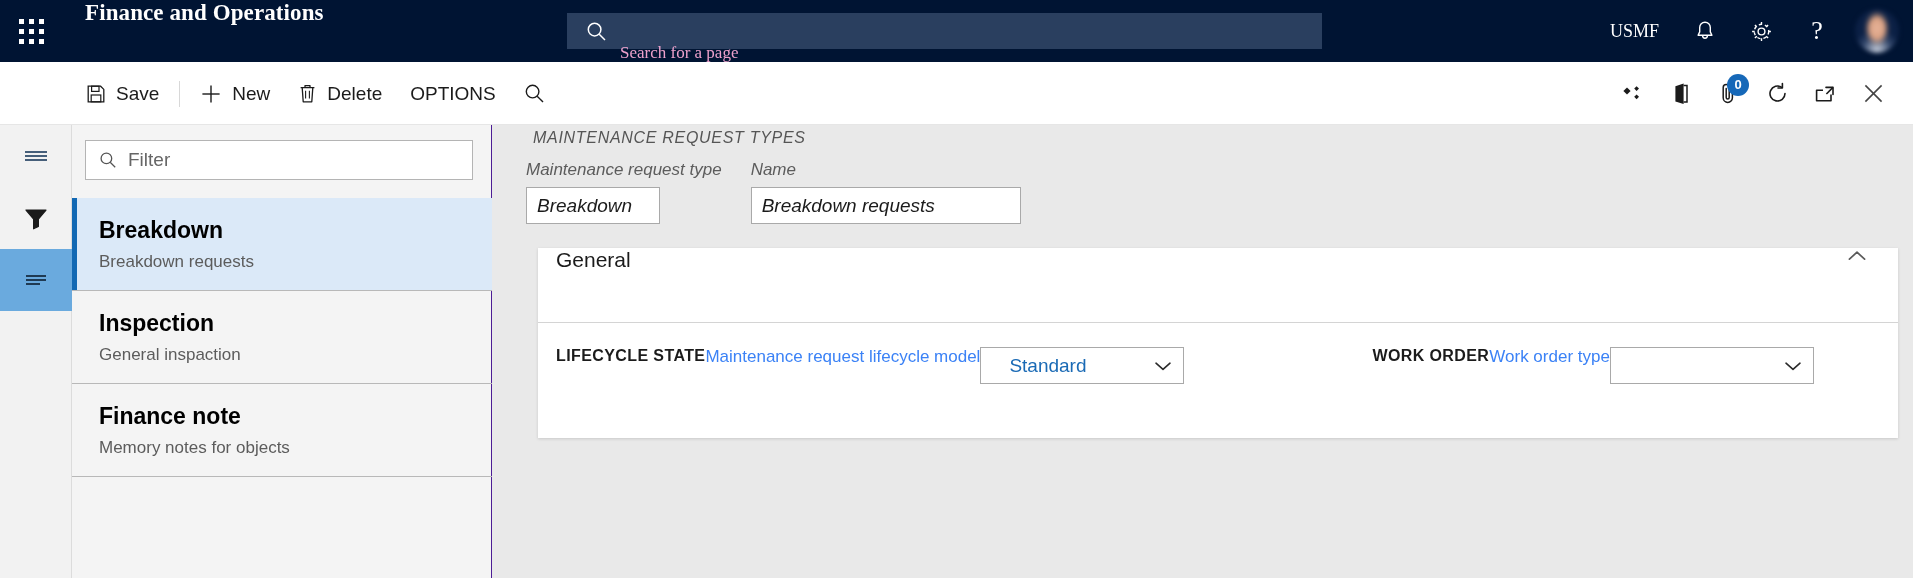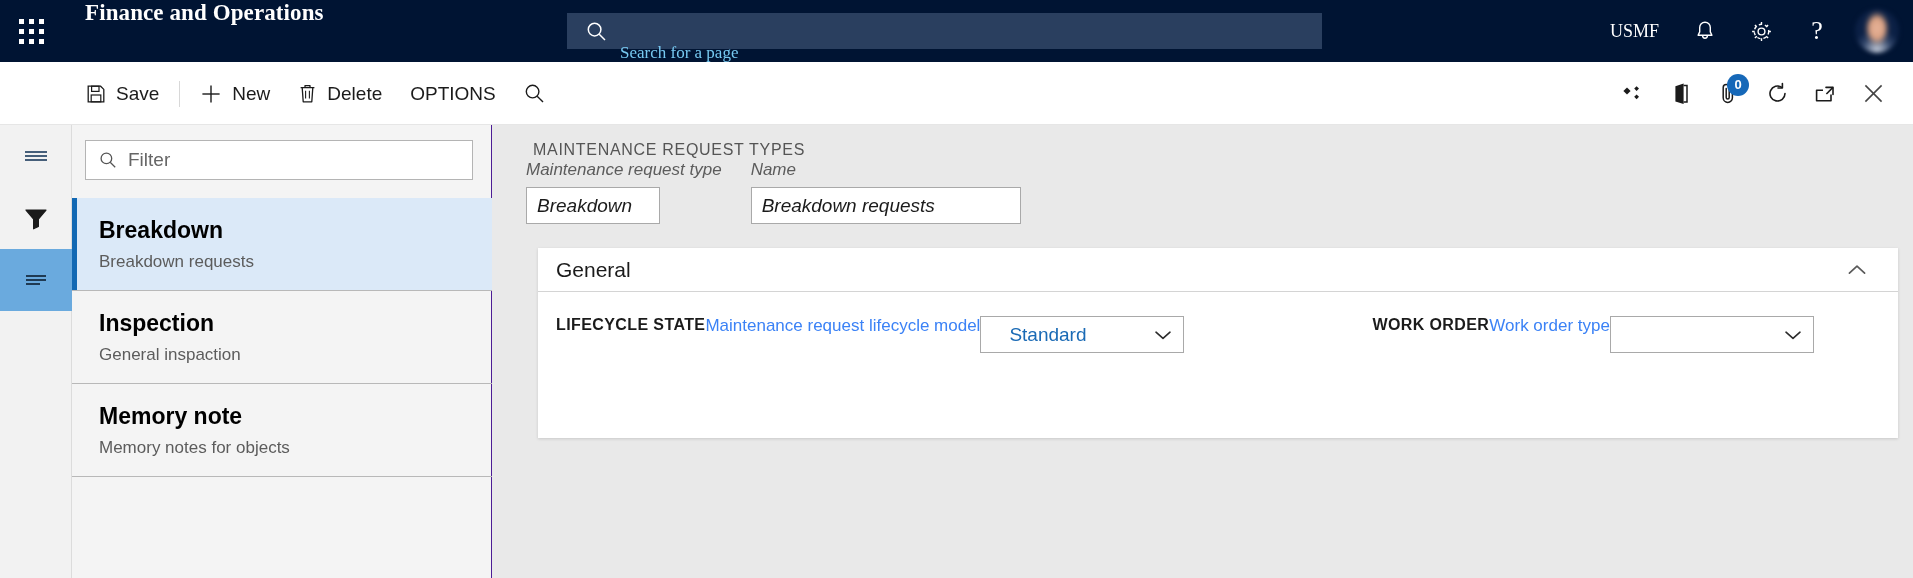--- a/index.html
+++ b/index.html
@@ -41,21 +41,21 @@
   .search-wrap {
     position: absolute; left: 567px; top: 13px;
     width: 755px; height: 36px;
     background: #2a3f5f;
     display: flex; align-items: center;
     padding-left: 19px;
     cursor: text;
   }
   .search-wrap svg { flex: 0 0 auto; }
   .search-placeholder {
-    color: #7dd3fc;
+    color: #f9a8d4;
     font-size: 17px;
     margin-left: 13px;
     opacity: 0.95;
     white-space: nowrap;
     margin-top: 44px;
   }
   .top-right {
     position: absolute; right: 0; top: 0;
     height: 62px;
     display: flex; align-items: center;
@@ -187,23 +187,23 @@
     margin-top: 7px; line-height: 1.2; white-space: nowrap;
   }
 
   
   .content {
     position: absolute; left: 493px; top: 0;
     width: 1420px; height: 453px;
     background: #e9e9e9;
   }
   .page-caption {
-    position: absolute; left: 40px; top: 16px;
+    position: absolute; left: 40px; top: 4px;
     font-size: 16px; color: #555555;
-    letter-spacing: 0.7px; white-space: nowrap;
+    letter-spacing: 0.7px; white-space: nowrap; font-style: italic;
   }
   .hdr-fields {
     position: absolute; left: 33px; top: 35px;
     display: flex; align-items: flex-start; font-style: italic;
   }
   .fld { display: flex; flex-direction: column; }
   .fld-label {
     font-size: 17px; color: #5c5c5c; margin-bottom: 7px; white-space: nowrap;
   }
   .fld-input {
@@ -216,22 +216,22 @@
   .fld-input.w-name { width: 270px; }
   .fld.gap { margin-left: 29px; }
 
   .card {
     position: absolute; left: 45px; top: 123px;
     width: 1360px; height: 190px;
     background: #ffffff;
     box-shadow: 0 1px 3px rgba(0,0,0,0.14);
   }
   .card-head {
-    height: 44px;
-    display: flex; align-items: center; justify-content: space-between;
+    height: 75px;
+    display: flex; align-items: flex-start; justify-content: space-between;
     padding: 0 30px 0 18px;
     border-bottom: 1px solid #d4d4d4;
     cursor: pointer;
   }
   .card-title { font-size: 21px; color: #1b1b1b; }
   .card-body { display: flex; padding: 24px 18px 0 18px; }
   .col { display: flex; flex-direction: row; }
   .col.second { margin-left: 188px; }
   .col-head {
     font-size: 16px; color: #1b1b1b; font-weight: bold;
@@ -442,21 +442,21 @@
         <div class="li-title">Breakdown</div>
         <div class="li-sub">Breakdown requests</div>
       </div>
 
       <div class="list-item">
         <div class="li-title">Inspection</div>
         <div class="li-sub">General inspaction</div>
       </div>
 
       <div class="list-item">
-        <div class="li-title">Memory note</div>
+        <div class="li-title">Finance note</div>
         <div class="li-sub">Memory notes for objects</div>
       </div>
     </div>
   </div>
 
   <div class="content">
 
     <div class="page-caption">MAINTENANCE REQUEST TYPES</div>
 
     <div class="hdr-fields">

